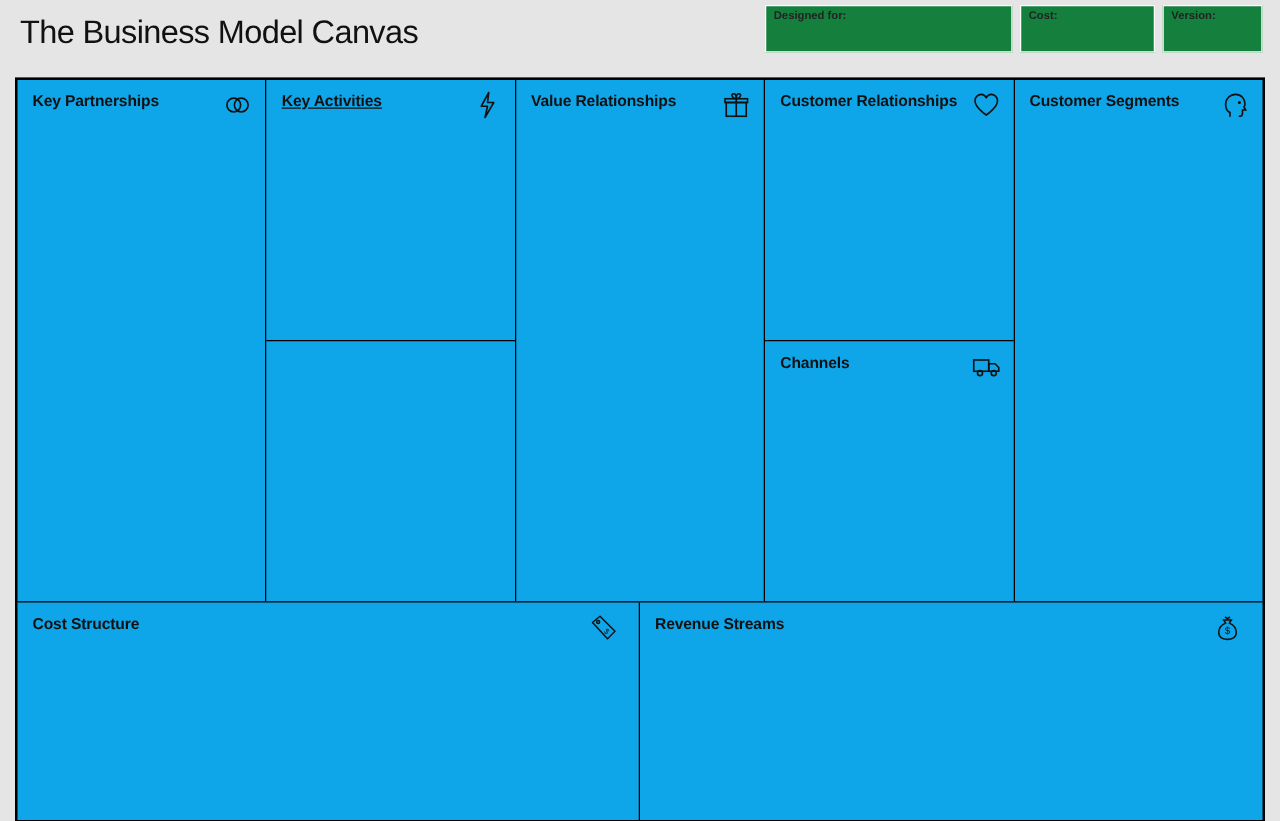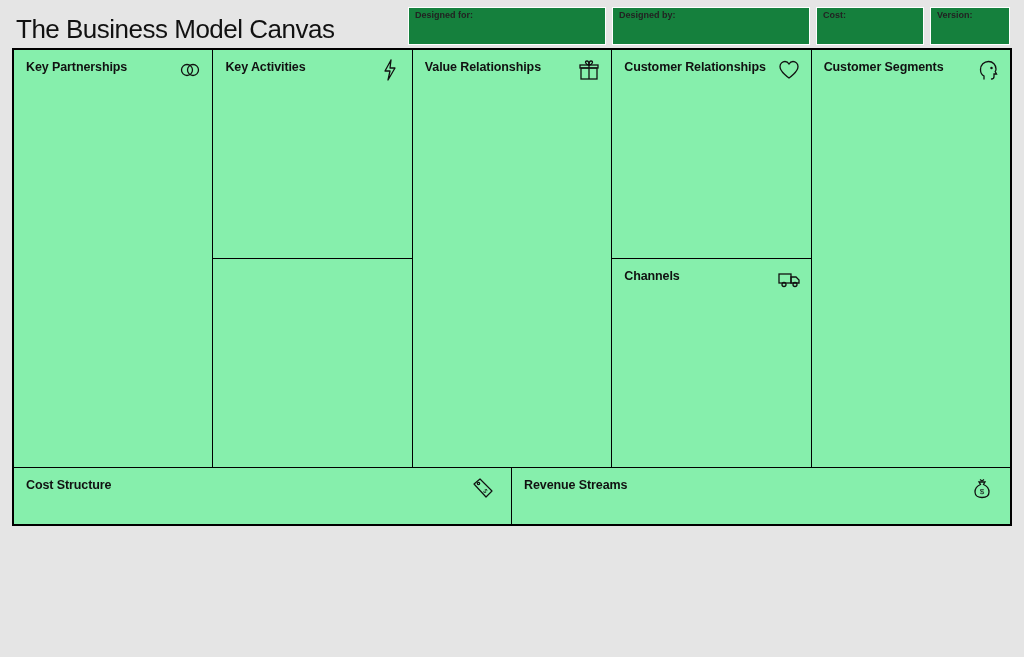--- a/index.html
+++ b/index.html
@@ -10,23 +10,23 @@
     color: #111;
   }
   .page {
     width: 1024px;
     height: 657px;
     position: relative;
     background: #e5e5e5;
   }
   .header {
     display: flex;
-    align-items: center;
+    align-items: flex-start;
     padding: 4px 12px 0 12px;
-    height: 48px;
+    height: 62px;
   }
   .title {
     font-size: 26px;
     font-weight: 400;
     letter-spacing: -0.5px;
     flex: 0 0 auto;
     padding-top: 6px;
     padding-left: 4px;
   }
   .meta {
@@ -44,39 +44,39 @@
     font-weight: 600;
     color: #222;
   }
   .meta-box.designed-for { width: 198px; }
   .meta-box.designed-by  { width: 198px; }
   .meta-box.date         { width: 108px; }
   .meta-box.version      { width: 80px; }
 
   .canvas {
     margin: 0 12px 12px 12px;
-    background: #86efac;
+    background: #0ea5e9;
     border: 2px solid #000;
-    height: 478px;
+    height: 596px;
     display: flex;
     flex-direction: column;
   }
   .top-row {
     display: flex;
     flex: 0 0 418px;
     border-bottom: 1px solid #000;
   }
   .col {
     display: flex;
     flex-direction: column;
     border-right: 1px solid #000;
   }
   .col:last-child { border-right: none; }
   .col.c1 { flex: 1 1 0; }
-  .col.c2 { flex: 1 1 0; }
+  .col.c2 { flex: 1 1 0; text-decoration: underline; }
   .col.c3 { flex: 1 1 0; }
   .col.c4 { flex: 1 1 0; }
   .col.c5 { flex: 1 1 0; }
 
   .cell {
     position: relative;
     padding: 10px 12px;
     flex: 1 1 0;
   }
   .split-top { flex: 0 0 50%; border-bottom: 1px solid #000; }
@@ -112,23 +112,20 @@
 </head>
 <body>
 
 <div class="page">
 
   <div class="header">
     <div class="title">The Business Model Canvas</div>
     <div class="meta">
       <div class="meta-box designed-for">
         <span>Designed for:</span>
-      </div>
-      <div class="meta-box designed-by">
-        <span>Designed by:</span>
       </div>
       <div class="meta-box date">
         <span>Cost:</span>
       </div>
       <div class="meta-box version">
         <span>Version:</span>
       </div>
     </div>
   </div>
 

